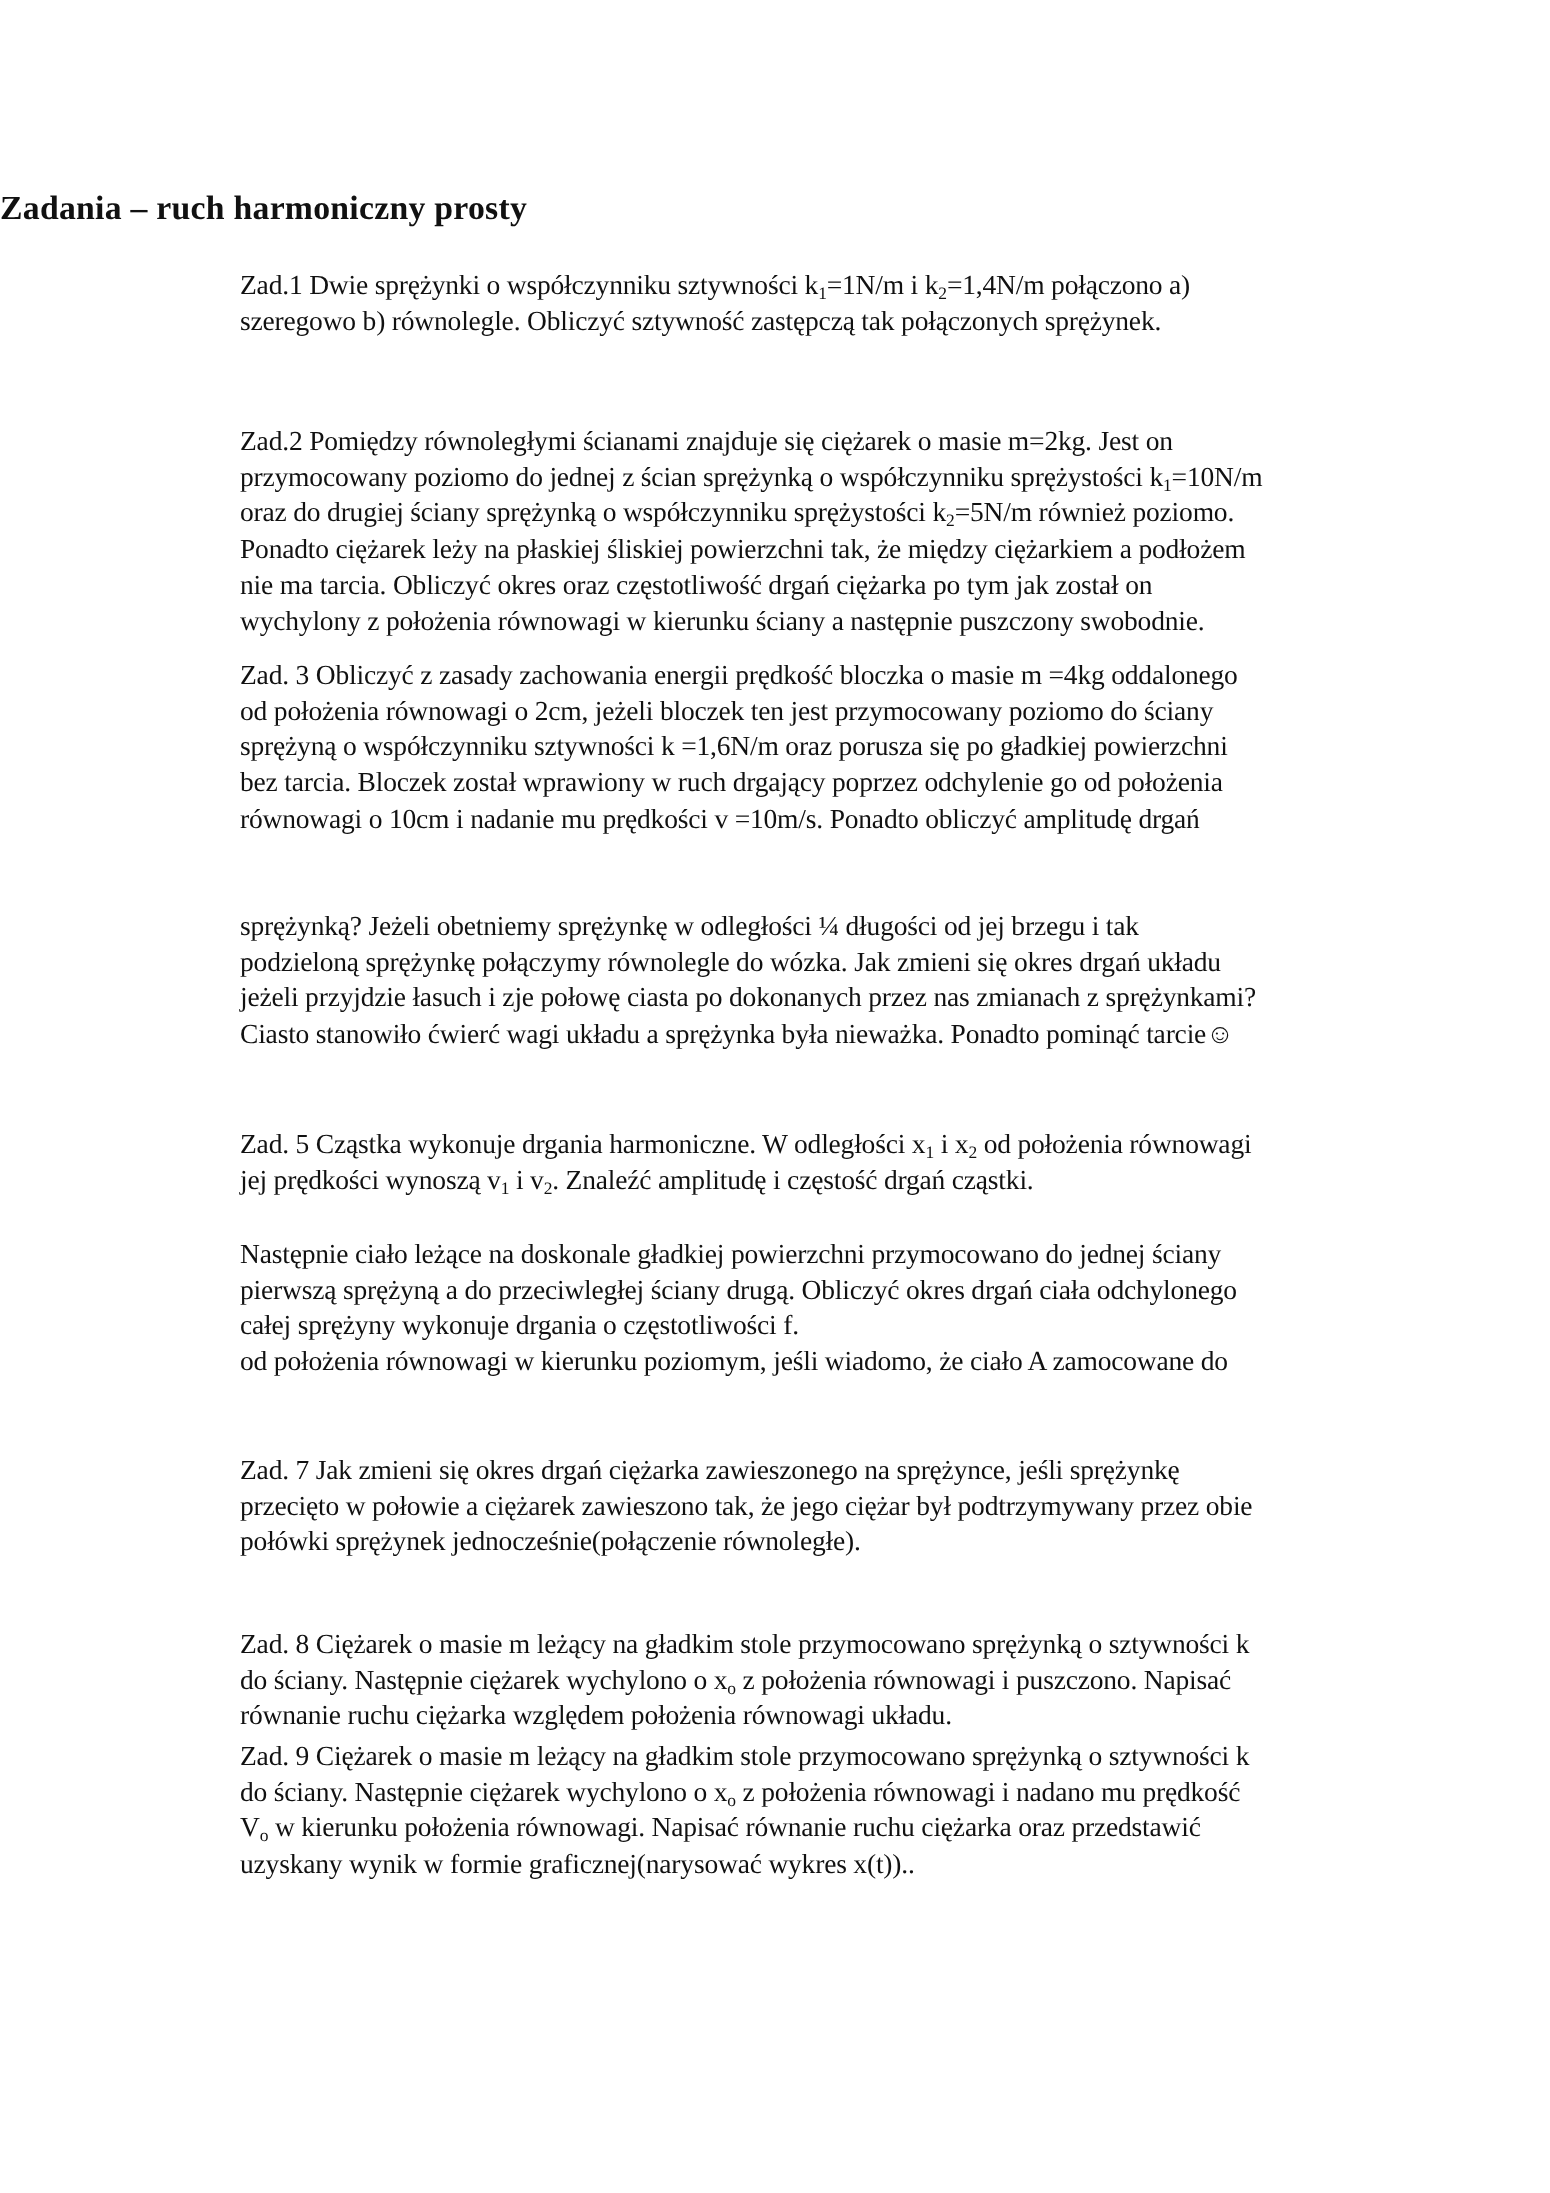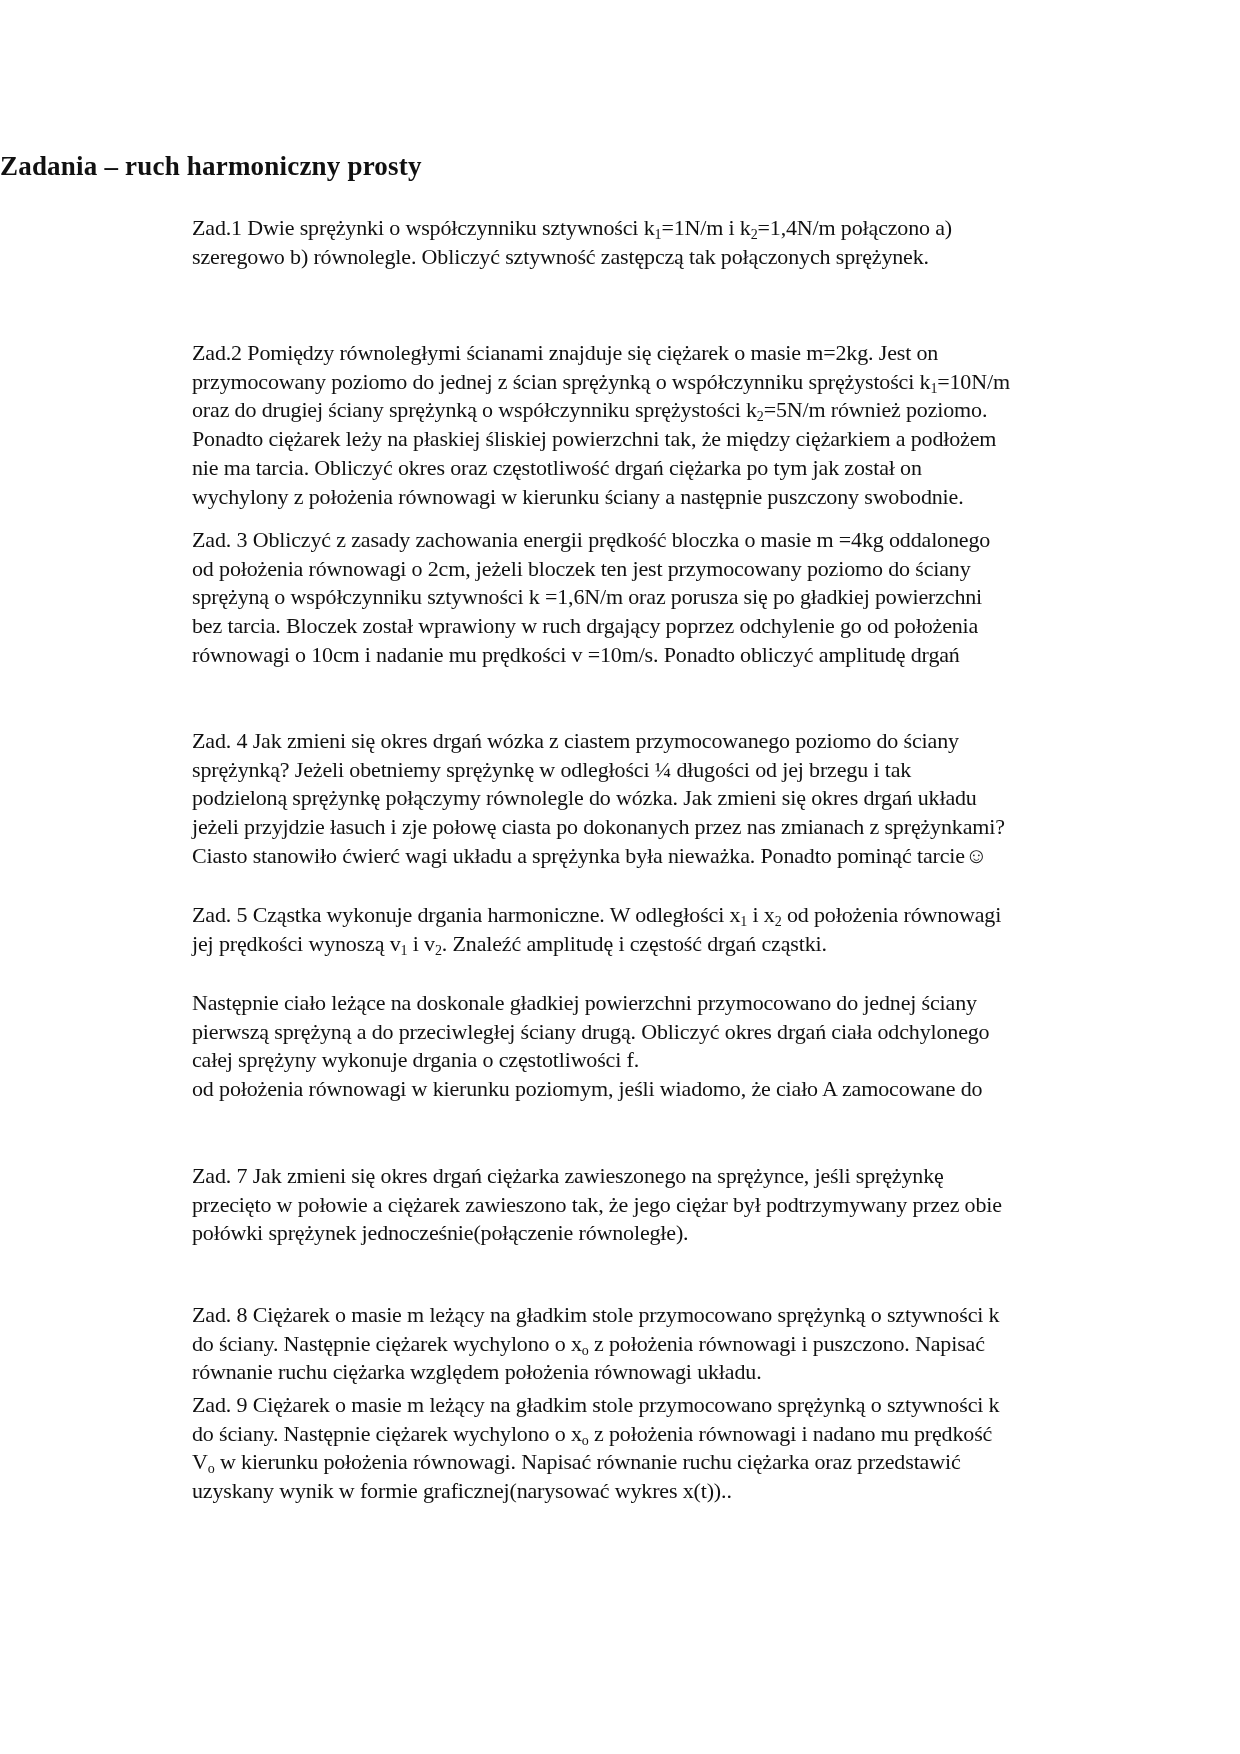--- a/index.html
+++ b/index.html
@@ -43,21 +43,20 @@
 
   <div class="task" style="top:526px">
     <span class="line">Zad. 3 Obliczyć z zasady zachowania energii prędkość bloczka o masie m =4kg oddalonego</span>
     <span class="line">od położenia równowagi o 2cm, jeżeli bloczek ten jest przymocowany poziomo do ściany</span>
     <span class="line">sprężyną o współczynniku sztywności k =1,6N/m oraz porusza się po gładkiej powierzchni</span>
     <span class="line">bez tarcia. Bloczek został wprawiony w ruch drgający poprzez odchylenie go od położenia</span>
     <span class="line">równowagi o 10cm i nadanie mu prędkości v =10m/s. Ponadto obliczyć amplitudę drgań</span>
   </div>
 
   <div class="task" style="top:727px">
-    <span class="line">Zad. 4 Jak zmieni się okres drgań wózka z ciastem przymocowanego poziomo do ściany</span>
     <span class="line">sprężynką? Jeżeli obetniemy sprężynkę w odległości ¼ długości od jej brzegu i tak</span>
     <span class="line">podzieloną sprężynkę połączymy równolegle do wózka. Jak zmieni się okres drgań układu</span>
     <span class="line">jeżeli przyjdzie łasuch i zje połowę ciasta po dokonanych przez nas zmianach z sprężynkami?</span>
     <span class="line">Ciasto stanowiło ćwierć wagi układu a sprężynka była nieważka. Ponadto pominąć tarcie☺</span>
   </div>
 
   <div class="task" style="top:901px">
     <span class="line"><span>Zad. 5 Cząstka wykonuje drgania harmoniczne. W odległości x</span><sub>1</sub><span> i x</span><sub>2</sub><span> od położenia równowagi</span></span>
     <span class="line"><span>jej prędkości wynoszą v</span><sub>1</sub><span> i v</span><sub>2</sub><span>. Znaleźć amplitudę i częstość drgań cząstki.</span></span>
   </div>

